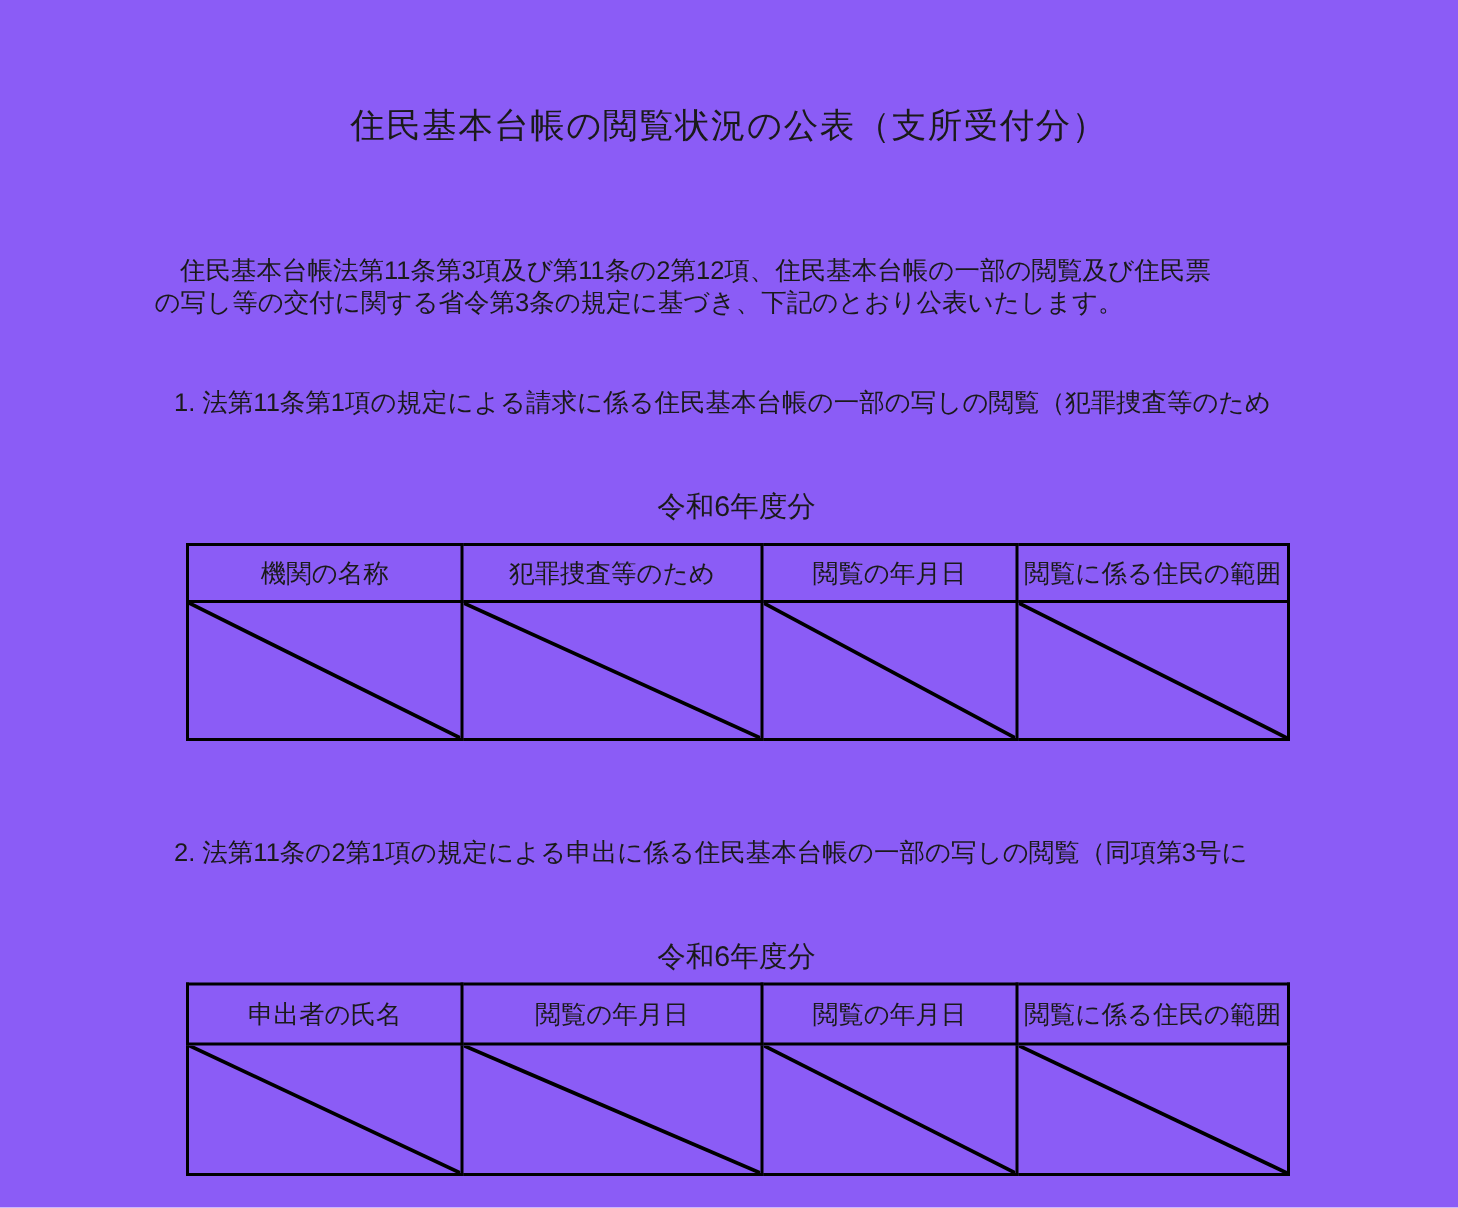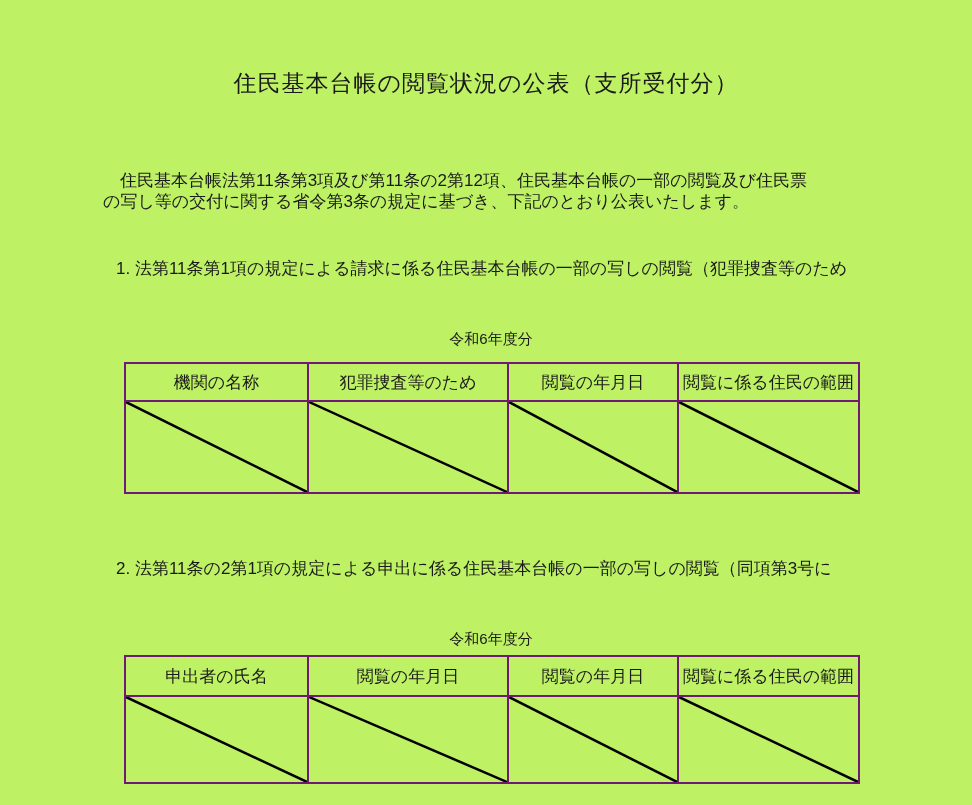--- a/index.html
+++ b/index.html
@@ -4,21 +4,21 @@
 <style>
   html, body {
     margin: 0;
     padding: 0;
     background: #ffffff;
   }
   .page {
     position: relative;
     width: 972px;
     height: 805px;
-    background: #bef264;
+    background: #8b5cf6;
     color: #1a1a1a;
     font-family: "Liberation Sans", "DejaVu Sans", sans-serif;
     overflow: hidden;
   }
   .doc-title {
     position: absolute;
     top: 68px;
     left: 0;
     width: 100%;
     margin: 0;
@@ -45,37 +45,37 @@
   .section-heading .wrap-line {
     padding-left: 16px;
   }
   .heading-1 { top: 258px; }
   .heading-2 { top: 558px; }
   .period-caption {
     position: absolute;
     left: 124px;
     width: 734px;
     text-align: center;
-    font-size: 15px;
+    font-size: 19px;
     line-height: 17px;
   }
   .caption-1 { top: 330px; }
   .caption-2 { top: 630px; }
   .pub-table {
     position: absolute;
     left: 124px;
     border-collapse: collapse;
     table-layout: fixed;
     width: 734px;
   }
   .table-1 { top: 362px; }
   .table-2 { top: 655px; }
   .pub-table th,
   .pub-table td {
-    border: 2px solid #701a75;
+    border: 2px solid #000000;
     padding: 0;
     overflow: hidden;
     margin-top: 40px;
   }
   .pub-table th {
     font-size: 17px;
     font-weight: normal;
     text-align: center;
     vertical-align: middle;
     white-space: nowrap;

